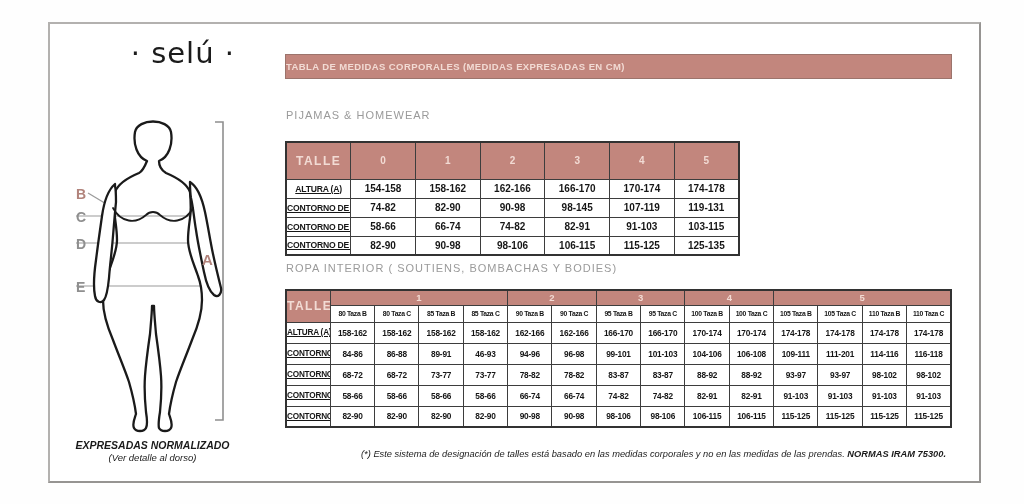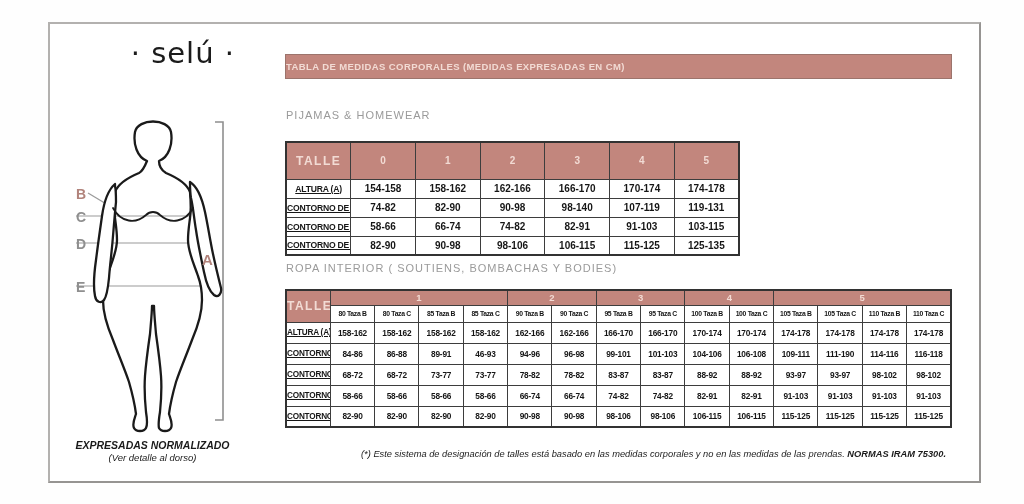--- a/index.html
+++ b/index.html
@@ -177,21 +177,21 @@
                 <td class="cell">162-166</td>
                 <td class="cell">166-170</td>
                 <td class="cell">170-174</td>
                 <td class="cell">174-178</td>
               </tr>
               <tr>
                 <th class="rowlabel">CONTORNO DE BUSTO (B)</th>
                 <td class="cell">74-82</td>
                 <td class="cell">82-90</td>
                 <td class="cell">90-98</td>
-                <td class="cell">98-140</td>
+                <td class="cell">98-145</td>
                 <td class="cell">107-119</td>
                 <td class="cell">119-131</td>
               </tr>
               <tr>
                 <th class="rowlabel">CONTORNO DE CINTURA (D)</th>
                 <td class="cell">58-66</td>
                 <td class="cell">66-74</td>
                 <td class="cell">74-82</td>
                 <td class="cell">82-91</td>
                 <td class="cell">91-103</td>
@@ -263,21 +263,21 @@
                 <td class="cell">86-88</td>
                 <td class="cell">89-91</td>
                 <td class="cell">46-93</td>
                 <td class="cell">94-96</td>
                 <td class="cell">96-98</td>
                 <td class="cell">99-101</td>
                 <td class="cell">101-103</td>
                 <td class="cell">104-106</td>
                 <td class="cell">106-108</td>
                 <td class="cell">109-111</td>
-                <td class="cell">111-190</td>
+                <td class="cell">111-201</td>
                 <td class="cell">114-116</td>
                 <td class="cell">116-118</td>
               </tr>
               <tr>
                 <th class="rowlabel">CONTORNO BAJO BUSTO (C)</th>
                 <td class="cell">68-72</td>
                 <td class="cell">68-72</td>
                 <td class="cell">73-77</td>
                 <td class="cell">73-77</td>
                 <td class="cell">78-82</td>

